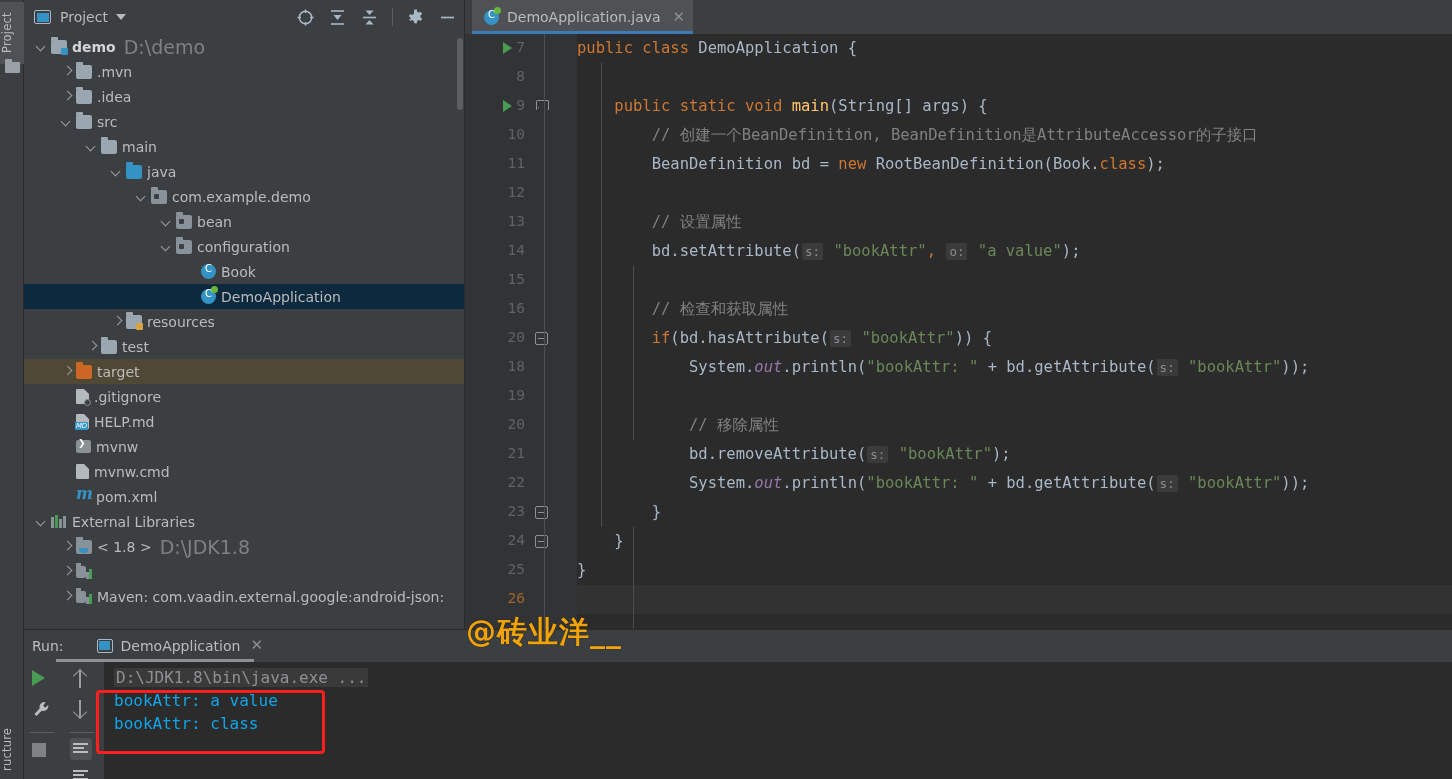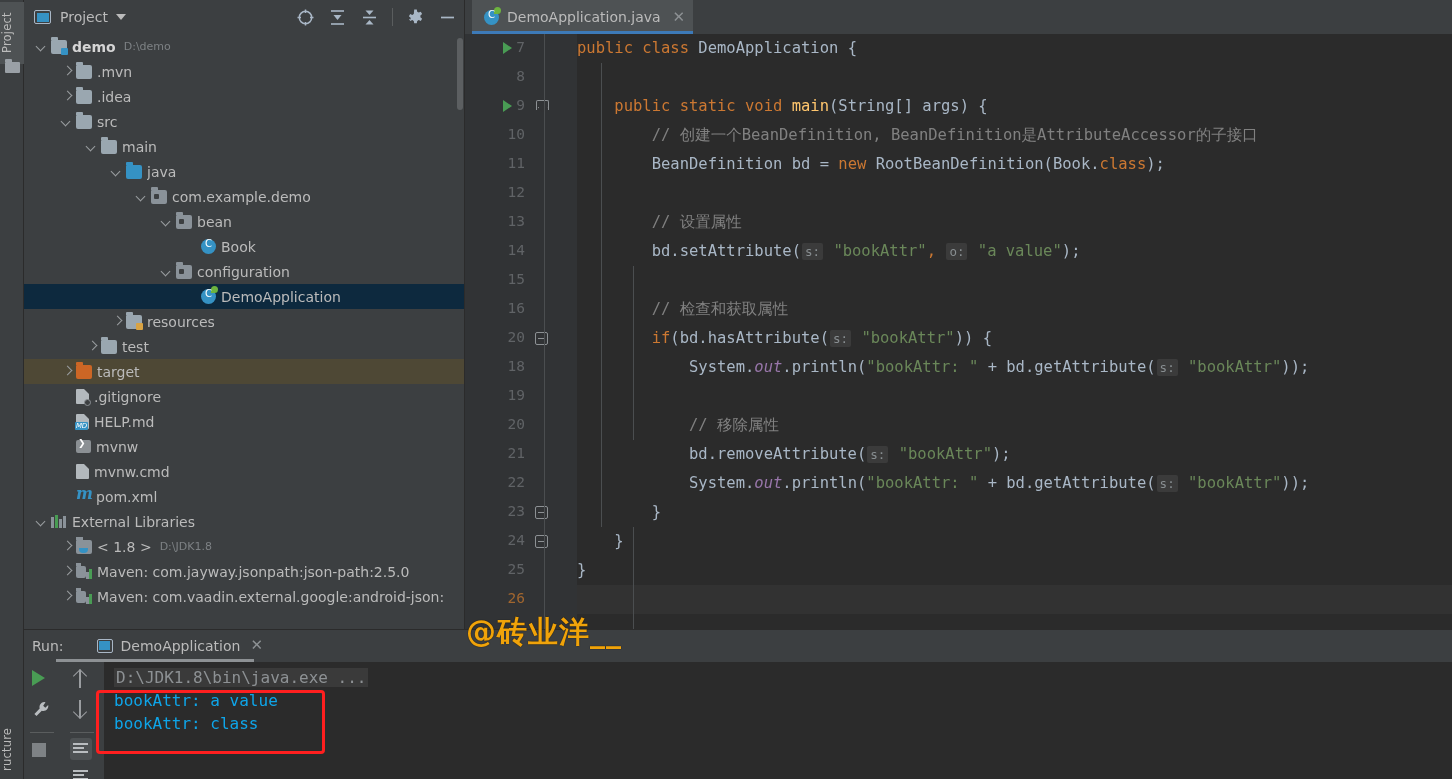--- a/index.html
+++ b/index.html
@@ -121,21 +121,21 @@
   .ic.lib{ width:16px;height:13px;background:transparent;}
   .bar{position:absolute;bottom:0;width:2.6px;}
   .ic.jar{ width:16px;height:14px;background:transparent;}
   .ic.jar .jf{position:absolute;left:0;top:1px;width:10px;height:12px;background:#8a9299;border-radius:1px 2px 2px 2px;}
   .ic.jar .jf:before{content:"";position:absolute;left:0;top:-3px;width:5px;height:3px;background:#8a9299;}
   .ic.jdk{ width:16px;height:14px;background:#8a9299;border-radius:1px 2px 2px 2px;}
   .ic.jdk:before{content:"";position:absolute;left:0;top:-3px;width:7px;height:3px;background:#8a9299;}
   .ic.jdk:after{content:"";position:absolute;left:3px;bottom:1px;width:9px;height:5px;
     background:#3592c4;border-radius:0 0 4px 4px;}
   .label-bold{ font-weight:bold; color:#d5d5d5;}
-  .label-dim{ color:#7d8184; margin-left:8px; font-size:11px;}
+  .label-dim{ color:#7d8184; margin-left:8px; font-size:19px;}
   .row .txt{ overflow:hidden; text-overflow:clip; }
 
   .scrollthumb{
     position:absolute; right:2px; top:38px; width:6px; height:72px;
     background:#5c5f61; border-radius:3px;
   }
   .panel-divider{
     position:absolute; left:464px; top:0; width:1px; height:629px; background:#2b2b2b;
   }
 
@@ -340,30 +340,30 @@
           <span class="ic pkg"></span>
           <span class="txt">com.example.demo</span>
         </div>
         <div class="row">
           <span style="display:inline-block;width:137px"></span>
           <span class="arrow d"></span>
           <span class="ic pkg"></span>
           <span class="txt">bean</span>
         </div>
         <div class="row">
+          <span style="display:inline-block;width:137px"></span>
+          <span class="arrow d"></span>
+          <span class="ic pkg"></span>
+          <span class="txt">configuration</span>
+        </div>
+        <div class="row">
           <span style="display:inline-block;width:162px"></span>
           <span class="arrow"></span>
           <span class="ic cls"></span>
           <span class="txt">Book</span>
-        </div>
-        <div class="row">
-          <span style="display:inline-block;width:137px"></span>
-          <span class="arrow d"></span>
-          <span class="ic pkg"></span>
-          <span class="txt">configuration</span>
         </div>
         <div class="row sel-blue">
           <span style="display:inline-block;width:162px"></span>
           <span class="arrow"></span>
           <span class="ic cls spring"></span>
           <span class="txt">DemoApplication</span>
         </div>
         <div class="row">
           <span style="display:inline-block;width:87px"></span>
           <span class="arrow r"></span>
@@ -437,21 +437,20 @@
           <span class="label-dim">D:\JDK1.8</span>
         </div>
         <div class="row">
           <span style="display:inline-block;width:37px"></span>
           <span class="arrow r"></span>
           <span class="ic jar">
             <i class="jf"></i>
             <i class="bar" style="left:10px;height:7px;background:#8a9299"></i>
             <i class="bar" style="left:13px;height:10px;background:#499c54"></i>
           </span>
-          <span class="txt">Maven: com.jayway.jsonpath:json-path:2.5.0</span>
         </div>
         <div class="row">
           <span style="display:inline-block;width:37px"></span>
           <span class="arrow r"></span>
           <span class="ic jar">
             <i class="jf"></i>
             <i class="bar" style="left:10px;height:7px;background:#8a9299"></i>
             <i class="bar" style="left:13px;height:10px;background:#499c54"></i>
           </span>
           <span class="txt">Maven: com.vaadin.external.google:android-json:</span>

